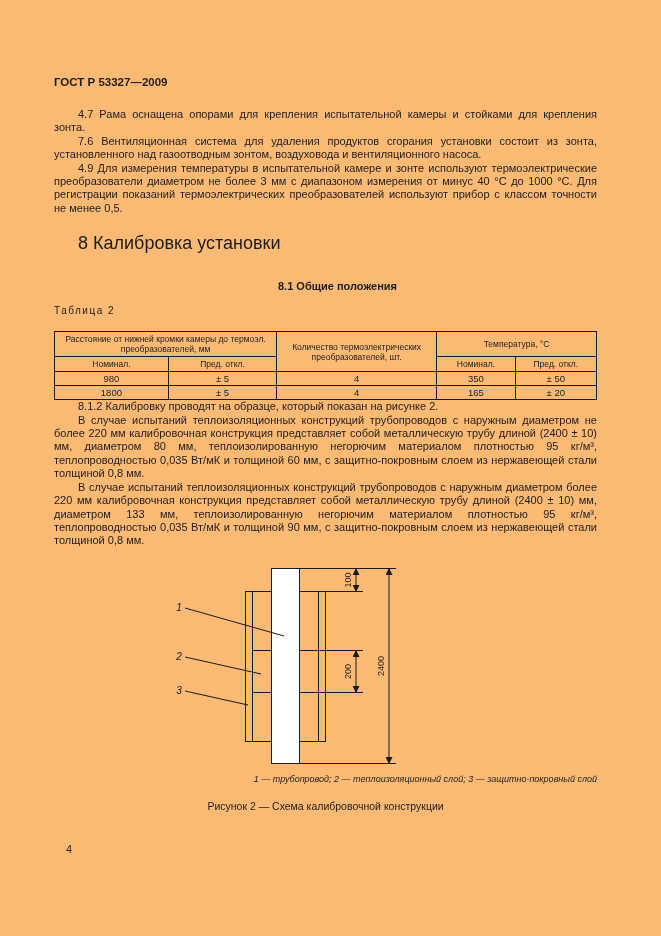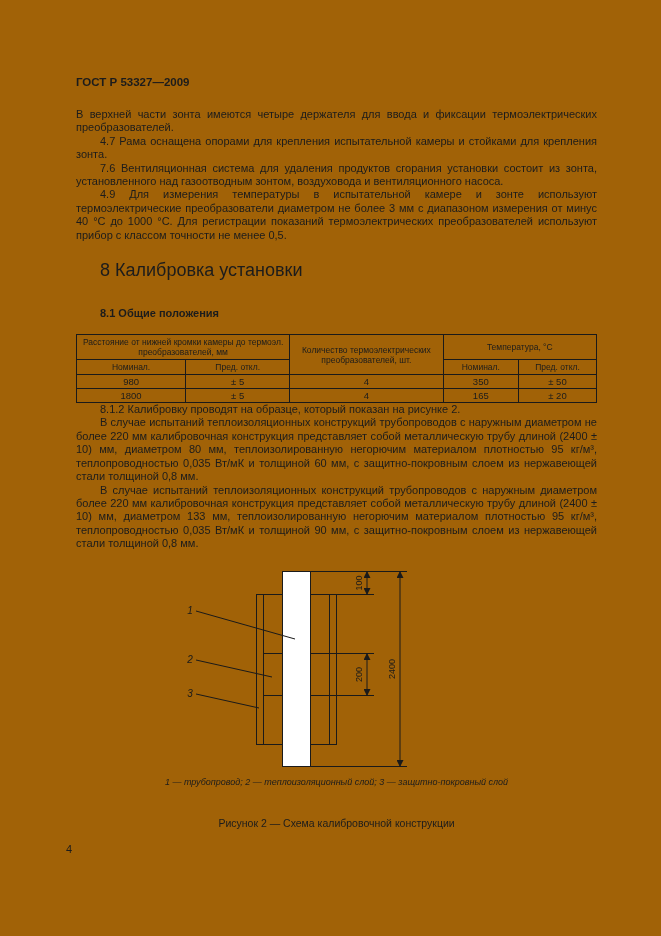--- a/index.html
+++ b/index.html
@@ -6,57 +6,57 @@
   html, body { width: 661px; height: 936px; }
   body {
     background: #ffffff;
     font-family: "Liberation Sans", sans-serif;
     color: #1c1c1c;
   }
   .page {
     position: relative;
     width: 661px;
     height: 936px;
-    padding: 76px 64px 0 76px;
+    padding: 76px 64px 0 54px;
     overflow: hidden;
-    background: #a16207;
+    background: #fdba74;
   }
   .doc-header { font-size: 11.5px; font-weight: bold; margin-bottom: 20px; }
   .para { font-size: 11px; line-height: 13.4px; text-align: justify; text-indent: 24px; }
   .para.first { text-indent: 0; }
   .section-title { font-size: 18px; font-weight: normal; margin: 18px 0 0 24px; }
-  .subsection-title { font-size: 11px; font-weight: bold; margin: 26px 0 10px 24px; }
+  .subsection-title { font-size: 11px; font-weight: bold; margin: 26px 0 10px 24px; text-align: center; }
   .table-label { font-size: 10px; letter-spacing: 1.5px; margin-top: 13px; }
   table.cal { width: 100%; border-collapse: collapse; margin-top: 15px; }
   .cal th, .cal td { border: 1px solid #1a1a1a; font-weight: normal; text-align: center; vertical-align: middle; }
   .cal th { font-size: 8.5px; line-height: 10px; padding: 2px 4px; }
   .cal td { font-size: 9.5px; line-height: 11px; padding: 1px 4px; }
   .after-table { margin-top: 0; }
   .figure { margin-top: 14px; text-align: center; }
   .figure svg { display: inline-block; }
-  .fig-legend { font-size: 9px; font-style: italic; margin-top: 2px; color: #1c1c1c; }
-  .fig-caption { font-size: 10.5px; margin-top: 30px; }
+  .fig-legend { font-size: 9px; font-style: italic; margin-top: 2px; color: #1c1c1c; text-align: right; }
+  .fig-caption { font-size: 10.5px; margin-top: 16px; }
   .page-number { position: absolute; left: 66px; top: 843px; font-size: 11px; }
 </style>
 </head>
 <body>
 
 <div class="page">
 
   <div class="doc-header">ГОСТ Р 53327—2009</div>
 
-  <p class="para first">В верхней части зонта имеются четыре держателя для ввода и фиксации термоэлектрических преобразователей.</p>
   <p class="para">4.7 Рама оснащена опорами для крепления испытательной камеры и стойками для крепления зонта.</p>
   <p class="para">7.6 Вентиляционная система для удаления продуктов сгорания установки состоит из зонта, установленного над газоотводным зонтом, воздуховода и вентиляционного насоса.</p>
   <p class="para">4.9 Для измерения температуры в испытательной камере и зонте используют термоэлектрические преобразователи диаметром не более 3 мм с диапазоном измерения от минус 40 °С до 1000 °С. Для регистрации показаний термоэлектрических преобразователей используют прибор с классом точности не менее 0,5.</p>
 
   <div class="section-title">8 Калибровка установки</div>
   <div class="subsection-title">8.1 Общие положения</div>
 
 
+  <div class="table-label">Таблица 2</div>
 
   <table class="cal">
     <colgroup>
       <col style="width:21%">
         <col style="width:20%">
         <col style="width:29.5%">
         <col style="width:14.5%">
         <col style="width:15%">
     </colgroup>
     <thead>

